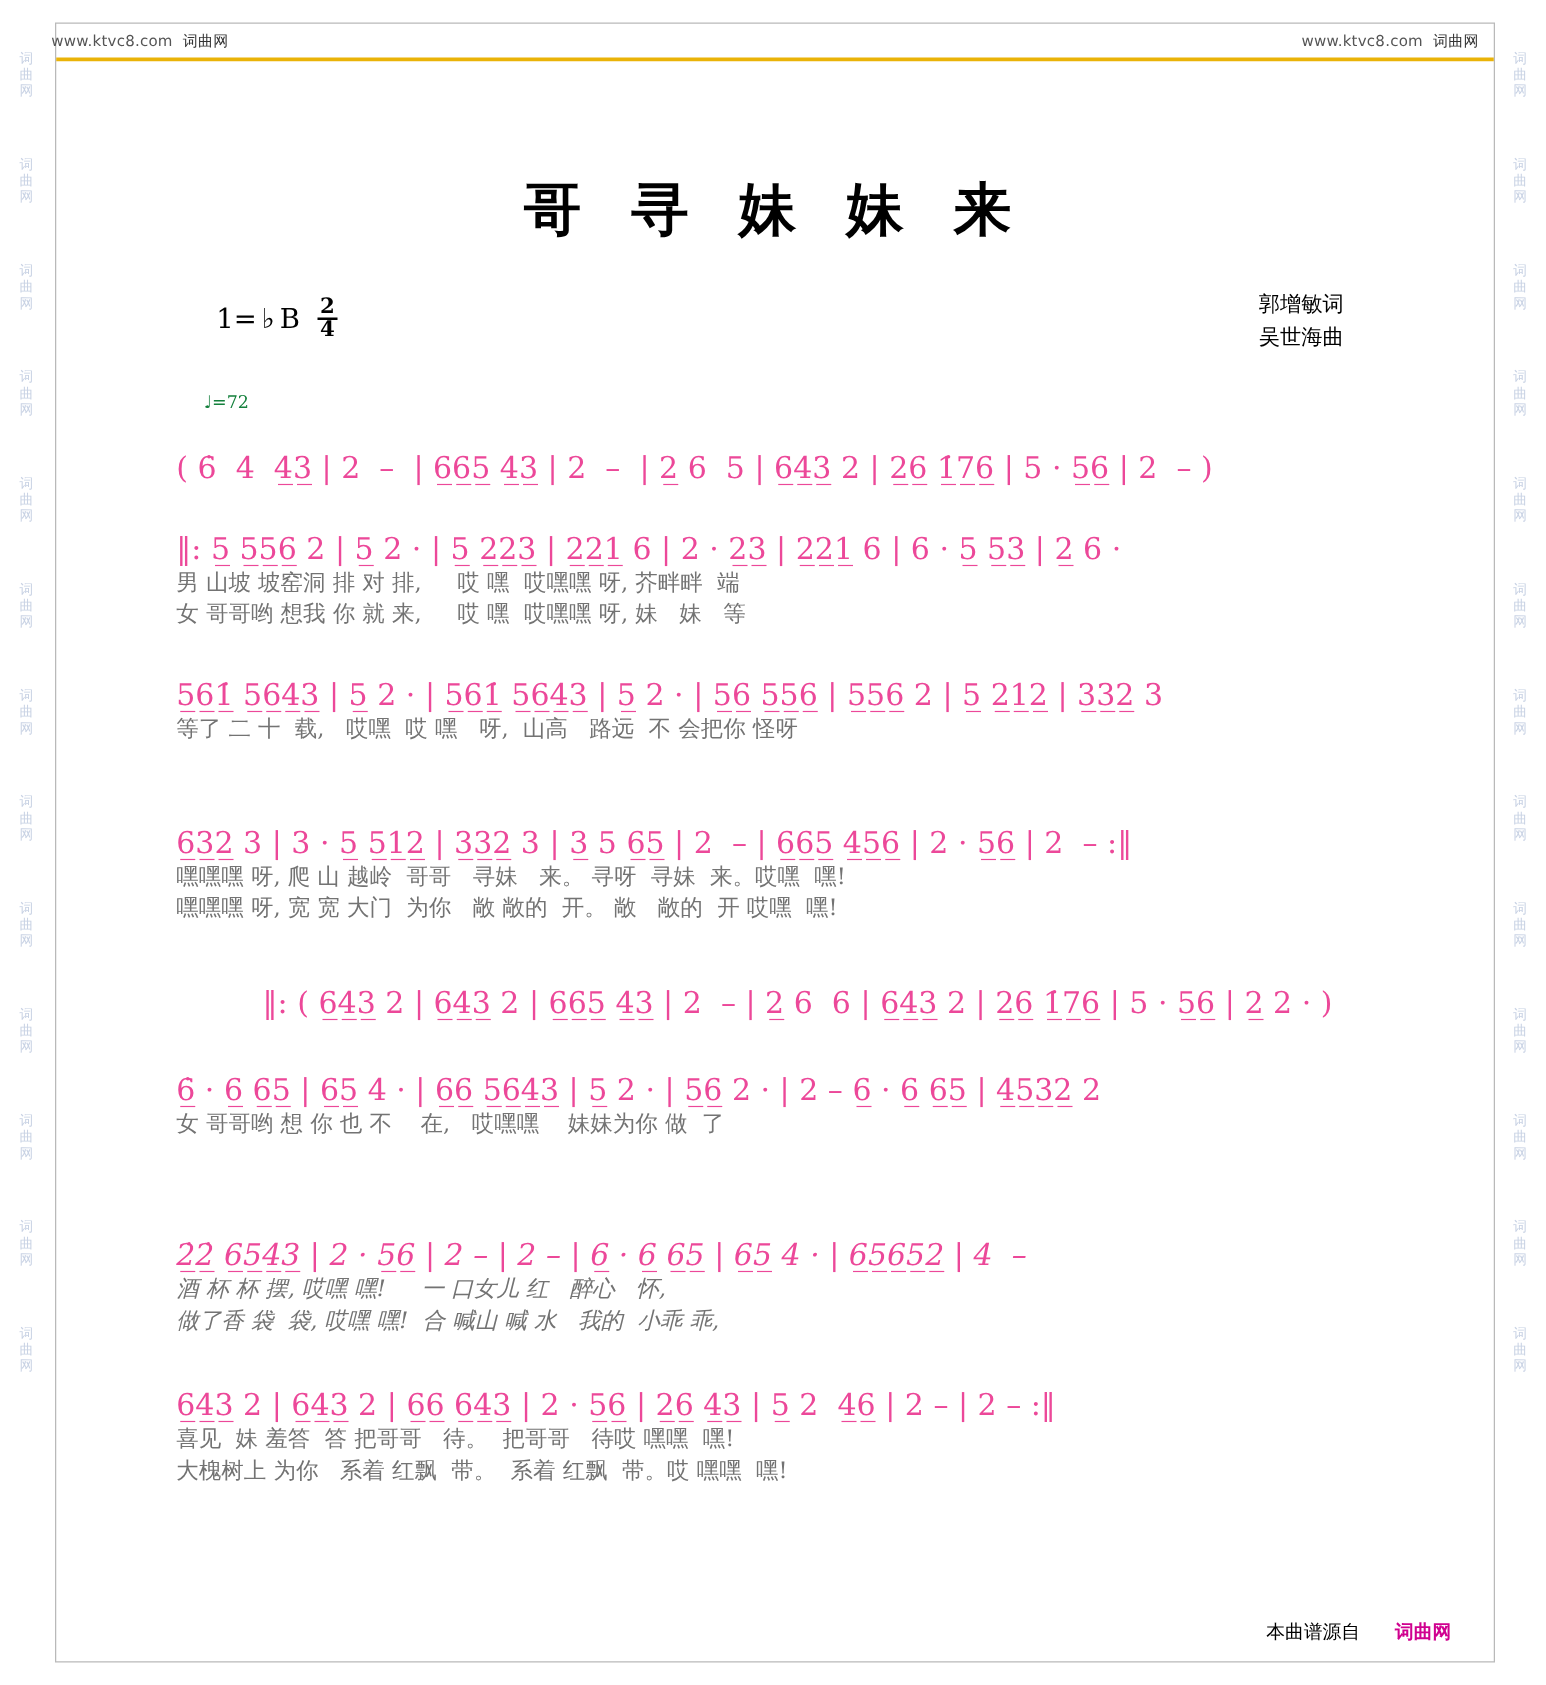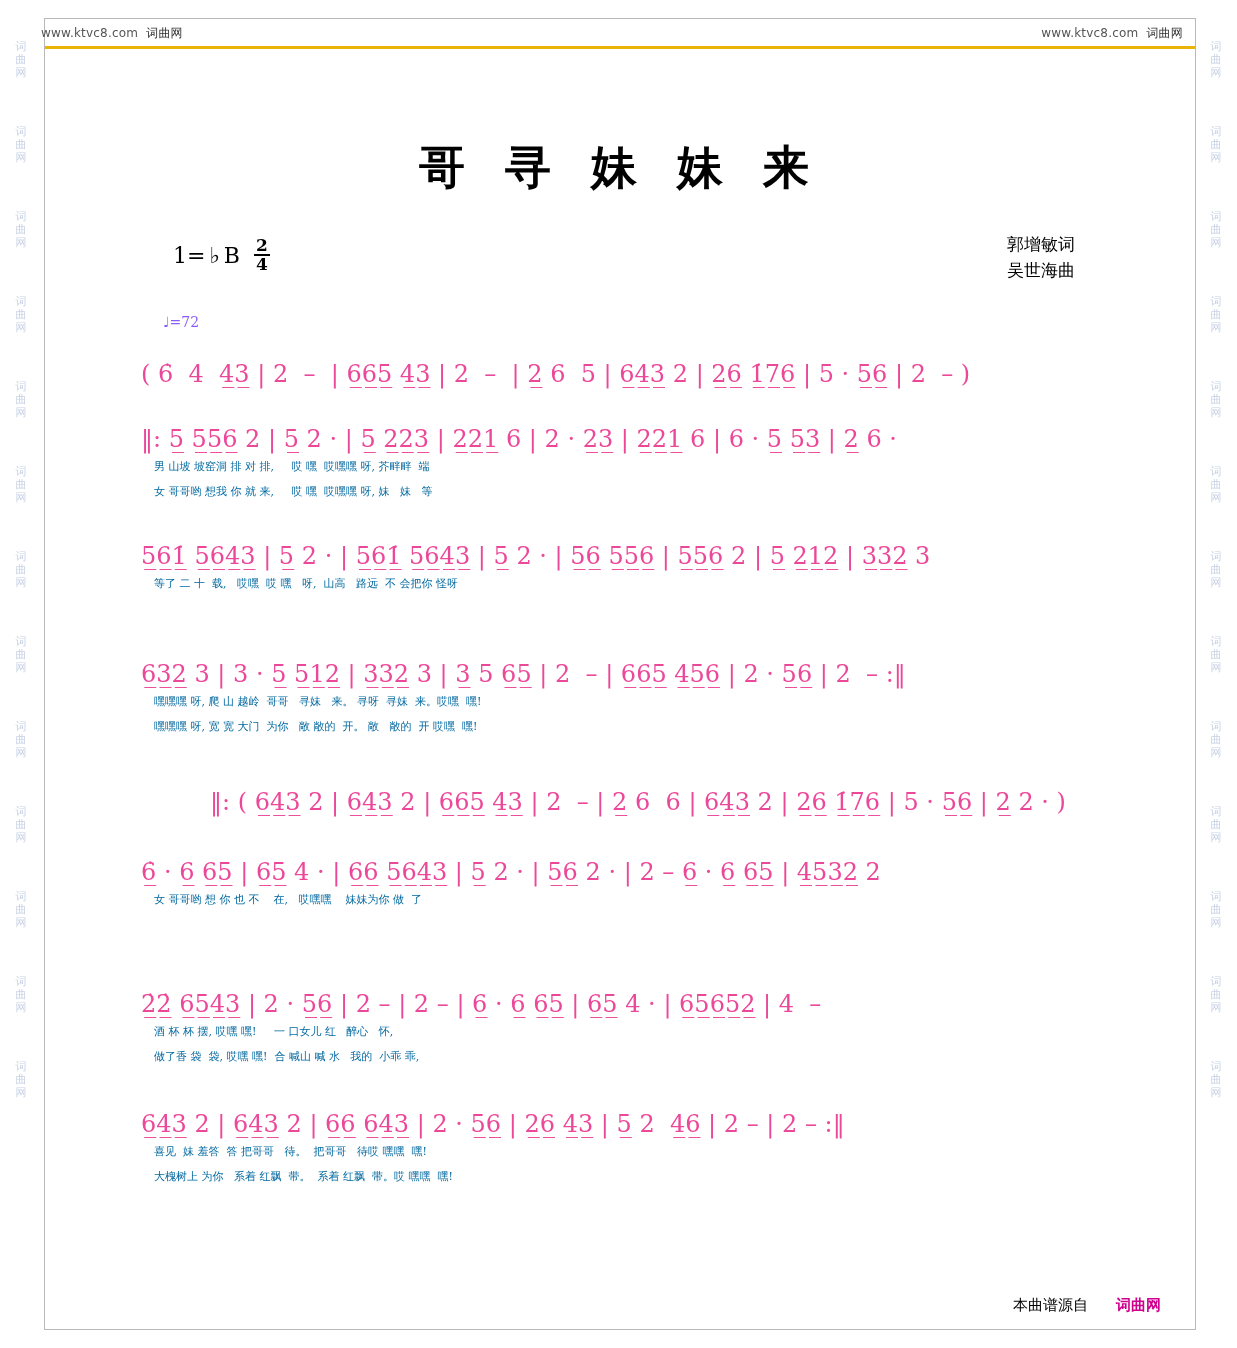--- a/index.html
+++ b/index.html
@@ -51,34 +51,34 @@
     font-family:"DejaVu Serif",serif;display:flex;align-items:center;gap:4px;
   }
   .keysig .frac{display:inline-block;text-align:center;line-height:1;font-size:17px;font-weight:bold;margin-left:10px;}
   .keysig .frac .num{display:block;border-bottom:2px solid #000;padding:0 2px;}
   .keysig .frac .den{display:block;padding:0 2px;}
   .credits{
     position:absolute;right:120px;top:212px;text-align:left;
     font-size:17px;line-height:26px;color:#000;font-family:"DejaVu Serif",serif;
   }
   .tempo{
-    position:absolute;left:118px;top:295px;font-size:14px;color:#8b5cf6;
+    position:absolute;left:118px;top:295px;font-size:14px;color:#15803d;
     font-family:"DejaVu Serif",serif;
   }
 
   
   .stave{position:absolute;left:96px;right:60px;}
   .notes{
     font-family:"DejaVu Serif",serif;
     font-size:24px;color:#ec4899;white-space:pre;letter-spacing:0px;
     line-height:30px;
   }
   .lyricline{
     font-family:"DejaVu Serif",serif;
-    font-size:11px;color:#0369a1;white-space:pre;line-height:25px;margin-left:13px;
+    font-size:18px;color:#737373;white-space:pre;line-height:25px;
   }
   .footer{
     position:absolute;right:34px;bottom:14px;font-size:15px;color:#000;
     font-family:"DejaVu Serif",serif;
   }
   .footer .brand{color:#d0008f;margin-left:28px;font-weight:bold;}
 </style>
 </head>
 <body>
 
@@ -167,21 +167,21 @@
 
   <div class="stave" style="top:768px;text-align:center;">
     <div class="notes">‖: ( 6̲4̲3̲ 2 | 6̲4̲3̲ 2 | 6̲6̲5̲ 4̲3̲ | 2  – | 2̲ 6  6 | 6̲4̲3̲ 2 | 2̲6̲ 1̲̇7̲6̲ | 5 · 5̲6̲ | 2̲ 2 · )</div>
   </div>
 
   <div class="stave" style="top:838px;">
     <div class="notes">6̲̇ · 6̲ 6̲5̲ | 6̲5̲ 4 · | 6̲6̲ 5̲6̲4̲3̲ | 5̲ 2 · | 5̲6̲ 2 · | 2 – 6̲ · 6̲ 6̲5̲ | 4̲5̲3̲2̲ 2</div>
     <div class="lyricline">女 哥哥哟 想 你 也 不    在,   哎嘿嘿    妹妹为你 做  了</div>
   </div>
 
-  <div class="stave" style="top:970px;">
+  <div class="stave" style="top:970px;font-style:italic;">
     <div class="notes">2̲̇2̲̇ 6̲5̲4̲3̲ | 2 · 5̲6̲ | 2 – | 2 – | 6̲ · 6̲ 6̲5̲ | 6̲5̲ 4 · | 6̲5̲6̲5̲2̲ | 4  –</div>
     <div class="lyricline">酒 杯 杯 摆, 哎嘿 嘿!     一 口女儿 红   醉心   怀,</div>
     <div class="lyricline">做了香 袋  袋, 哎嘿 嘿!  合 喊山 喊 水   我的  小乖 乖,</div>
   </div>
 
   <div class="stave" style="top:1090px;">
     <div class="notes">6̲4̲3̲ 2 | 6̲4̲3̲ 2 | 6̲6̲ 6̲4̲3̲ | 2 · 5̲6̲ | 2̲6̲ 4̲3̲ | 5̲ 2  4̲6̲ | 2 – | 2 – :‖</div>
     <div class="lyricline">喜见  妹 羞答  答 把哥哥   待。  把哥哥   待哎 嘿嘿  嘿!</div>
     <div class="lyricline">大槐树上 为你   系着 红飘  带。  系着 红飘  带。哎 嘿嘿  嘿!</div>
   </div>

